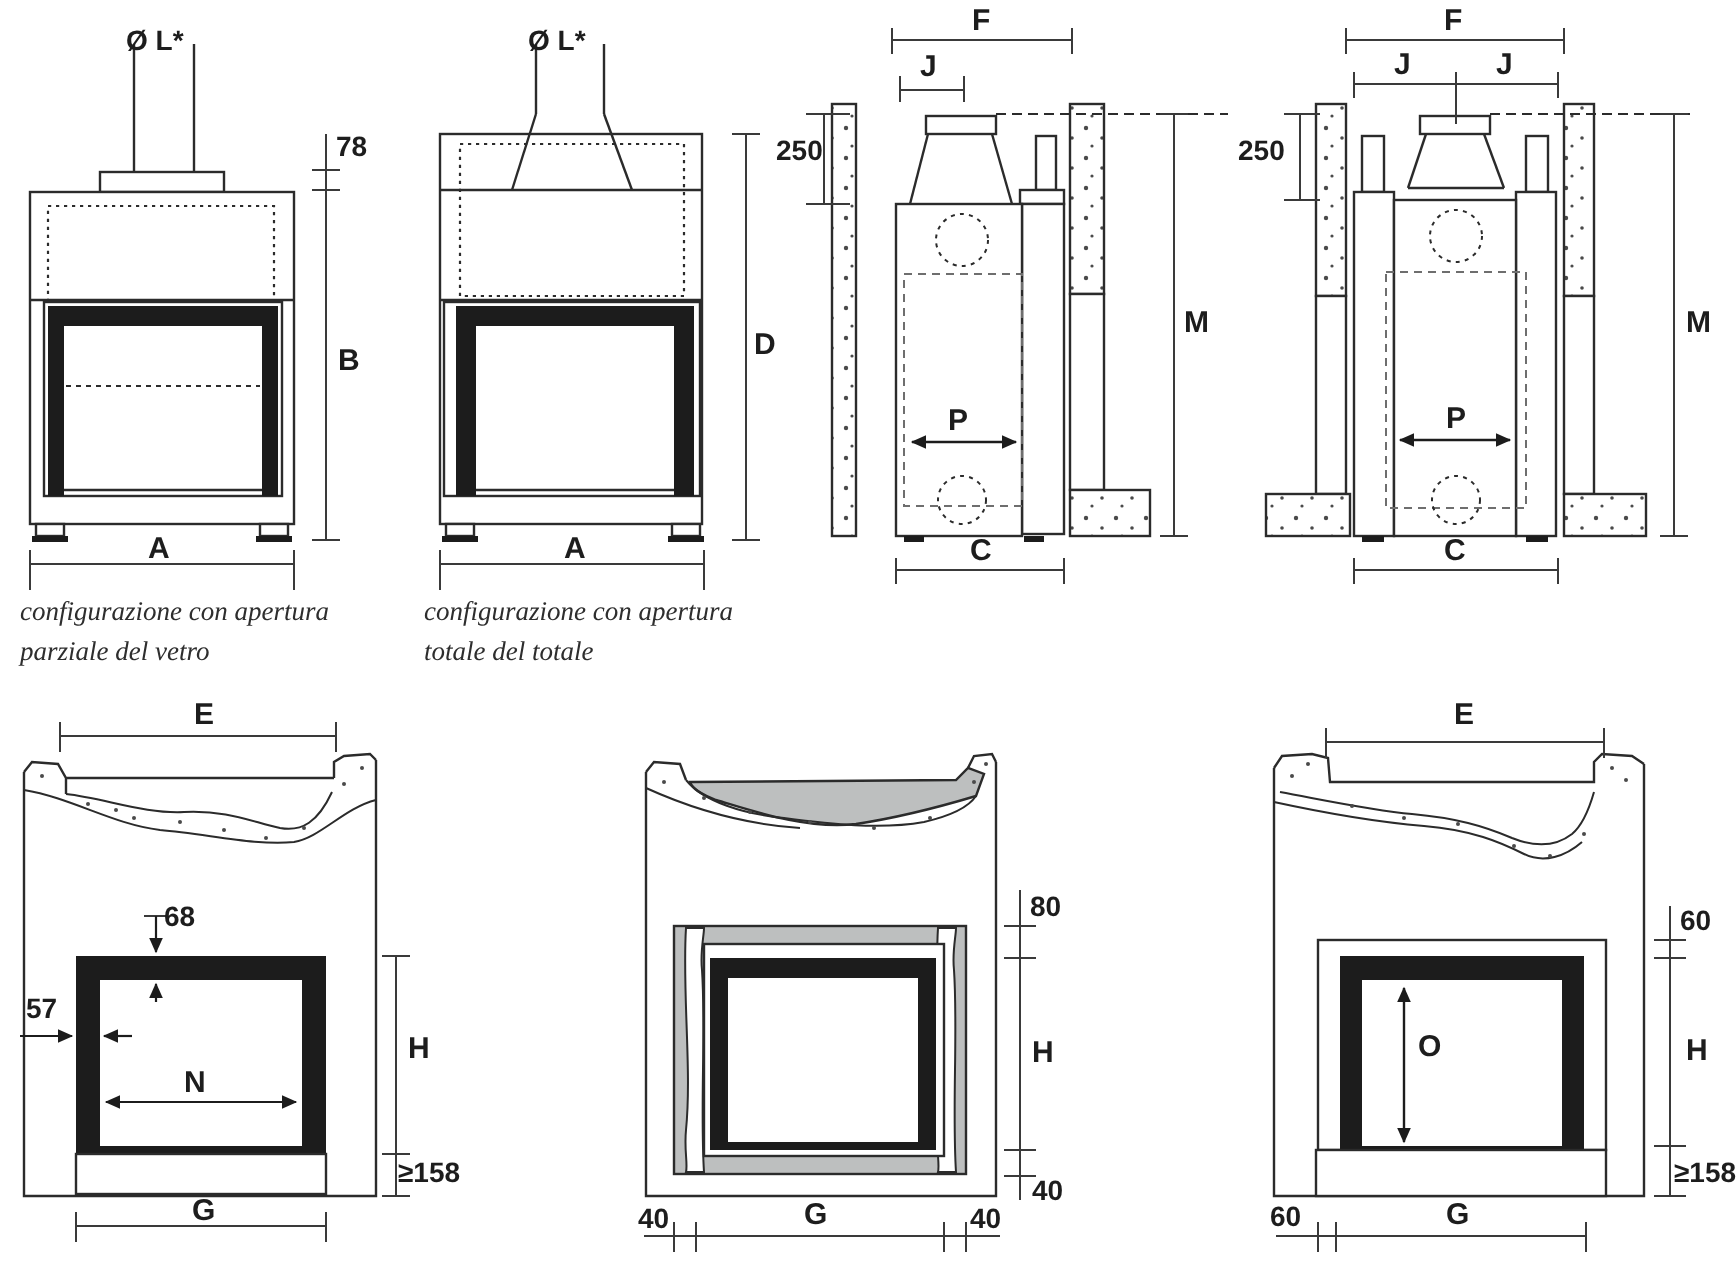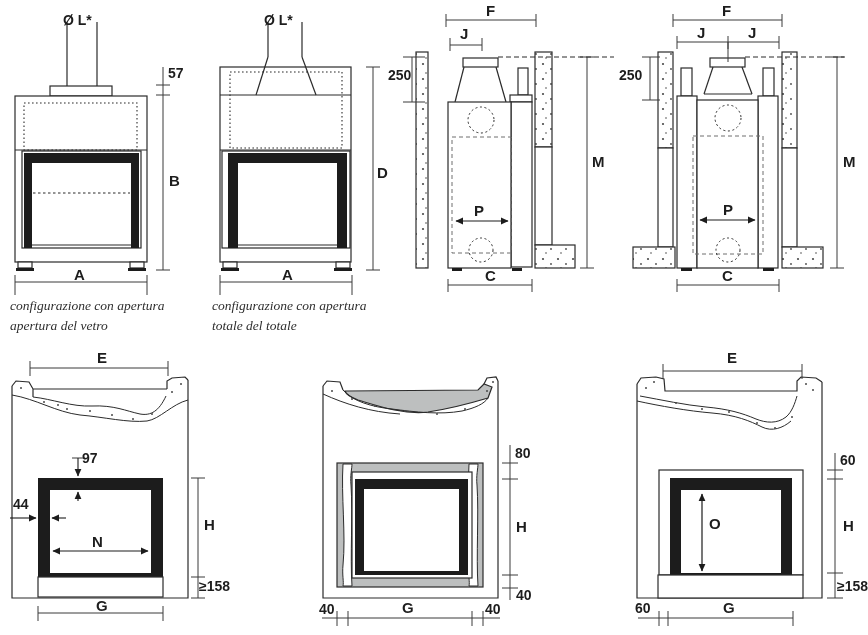--- a/index.html
+++ b/index.html
@@ -275,25 +275,25 @@
       <line x1="638" y1="618" x2="793" y2="618"></line>
       <line x1="659" y1="611" x2="659" y2="626"></line>
           <line x1="668" y1="611" x2="668" y2="626"></line>
           <line x1="793" y1="611" x2="793" y2="626"></line>
     </g>
     <line x1="702" y1="494" x2="702" y2="571" stroke="#1c1c1c" marker-start="url(#ah)" marker-end="url(#ah)"></line>
   </g>
 </svg>
 
 <div class="lbl" style="left:63px;top:13px">Ø L*</div>
-<div class="lbl" style="left:168px;top:66px">57</div>
+<div class="lbl" style="left:168px;top:66px">78</div>
 <div class="lbl lg" style="left:169px;top:174px">B</div>
 <div class="lbl lg" style="left:74px;top:268px">A</div>
 <div class="cap" style="left:10px;top:296px">configurazione con apertura</div>
-<div class="cap" style="left:10px;top:316px">apertura del vetro</div>
+<div class="cap" style="left:10px;top:316px">parziale del vetro</div>
 
 <div class="lbl" style="left:264px;top:13px">Ø L*</div>
 <div class="lbl lg" style="left:377px;top:166px">D</div>
 <div class="lbl lg" style="left:282px;top:268px">A</div>
 <div class="cap" style="left:212px;top:296px">configurazione con apertura</div>
 <div class="cap" style="left:212px;top:316px">totale del totale</div>
 
 <div class="lbl lg" style="left:486px;top:4px">F</div>
 <div class="lbl lg" style="left:460px;top:27px">J</div>
 <div class="lbl" style="left:388px;top:68px">250</div>
@@ -303,22 +303,22 @@
 
 <div class="lbl lg" style="left:722px;top:4px">F</div>
 <div class="lbl lg" style="left:697px;top:26px">J</div>
 <div class="lbl lg" style="left:748px;top:26px">J</div>
 <div class="lbl" style="left:619px;top:68px">250</div>
 <div class="lbl lg" style="left:843px;top:155px">M</div>
 <div class="lbl lg" style="left:723px;top:203px">P</div>
 <div class="lbl lg" style="left:722px;top:269px">C</div>
 
 <div class="lbl lg" style="left:97px;top:351px">E</div>
-<div class="lbl" style="left:82px;top:451px">97</div>
-<div class="lbl" style="left:13px;top:497px">44</div>
+<div class="lbl" style="left:82px;top:451px">68</div>
+<div class="lbl" style="left:13px;top:497px">57</div>
 <div class="lbl lg" style="left:92px;top:535px">N</div>
 <div class="lbl lg" style="left:204px;top:518px">H</div>
 <div class="lbl" style="left:199px;top:579px">≥158</div>
 <div class="lbl lg" style="left:96px;top:599px">G</div>
 
 <div class="lbl" style="left:515px;top:446px">80</div>
 <div class="lbl lg" style="left:516px;top:520px">H</div>
 <div class="lbl" style="left:516px;top:588px">40</div>
 <div class="lbl" style="left:319px;top:602px">40</div>
 <div class="lbl lg" style="left:402px;top:601px">G</div>

